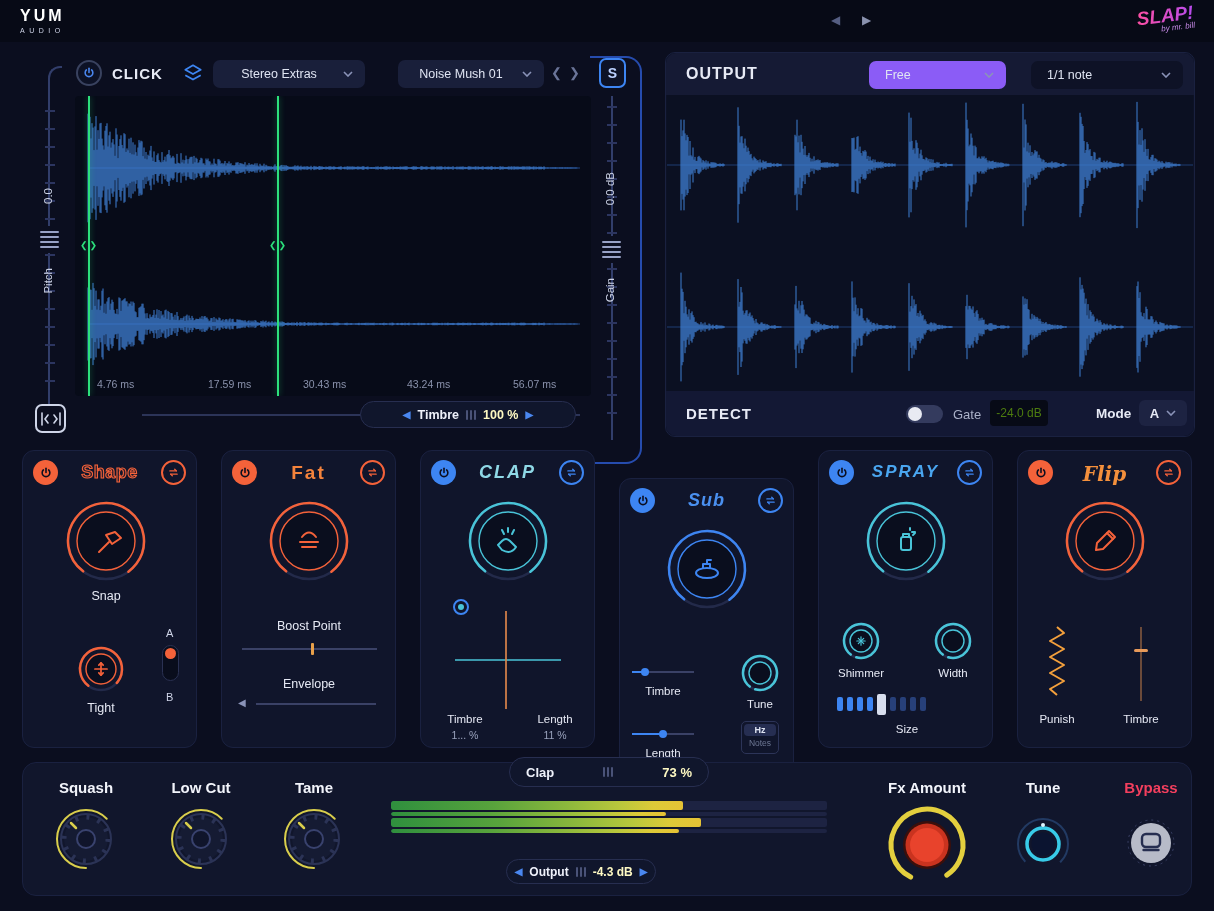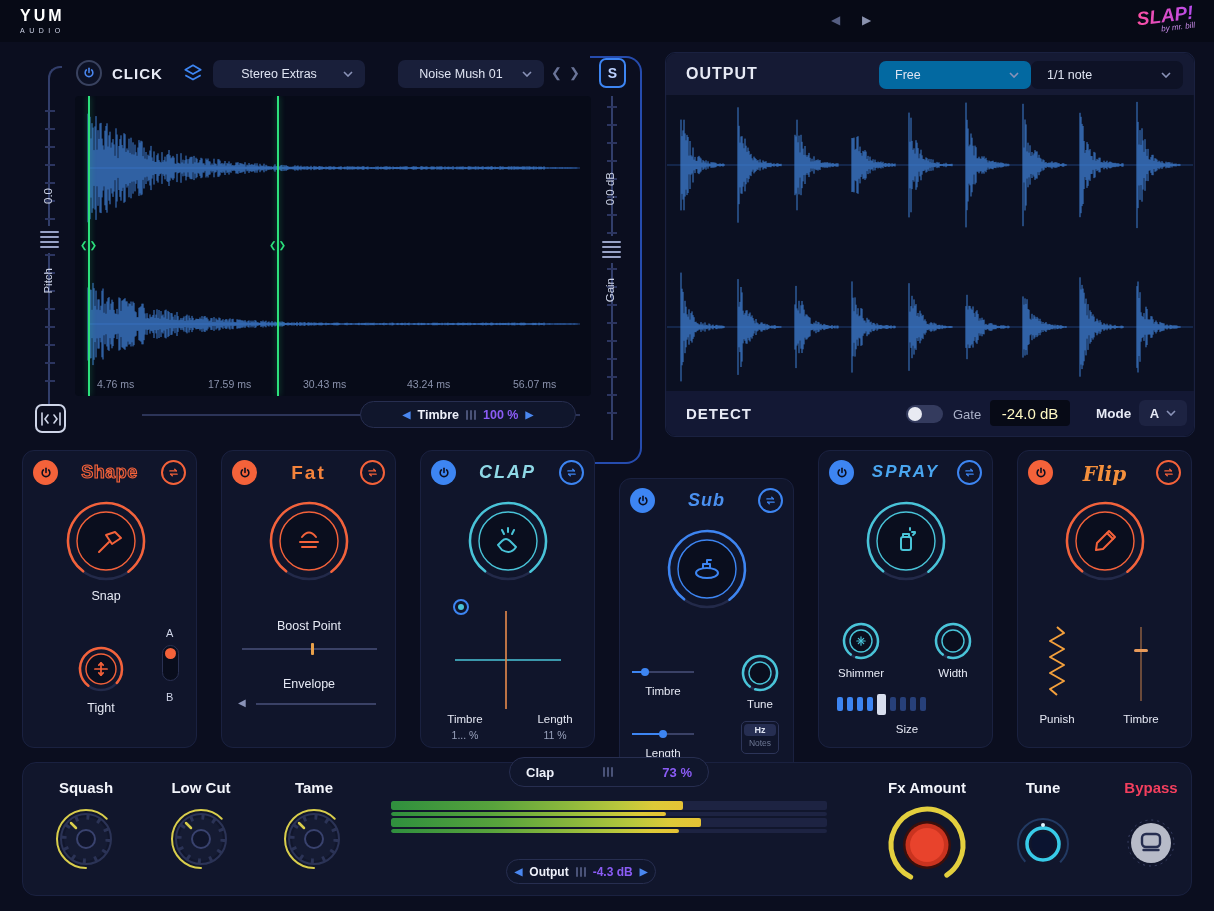--- a/index.html
+++ b/index.html
@@ -34,42 +34,42 @@
   .click-wave{position:absolute;left:45px;top:44px;width:516px;height:300px;background:#070b18;border-radius:4px;overflow:hidden;cursor:crosshair;}
   .tlabel{position:absolute;bottom:6px;font-size:10.5px;color:#8a92ac;}
   .gmark{position:absolute;top:0;bottom:0;width:2px;background:#2ce07c;box-shadow:0 0 6px rgba(44,224,124,.45);cursor:ew-resize;}
   .ghandle{position:absolute;top:144px;left:-8px;color:#2ce07c;font-size:9px;letter-spacing:2px;}
   .timbre-track{position:absolute;left:112px;right:66px;top:362px;height:2px;background:#2c3458;}
   .pill{background:#10162c;border:1px solid #272e50;border-radius:14px;display:flex;align-items:center;justify-content:center;gap:7px;font-size:12.5px;font-weight:bold;color:#eef1fa;cursor:ew-resize;}
   .timbre-pill{position:absolute;left:330px;top:349px;width:216px;height:27px;}
   .arr{color:#4a87f0;font-size:10px;}
   .grips{display:inline-flex;gap:2px;align-items:center;}
   .grips i{display:block;width:2px;height:10px;background:#4a5378;border-radius:1px;}
-  .pill-value{color:#8b5cf6;}
+  .pill-value{color:#fef9c3;}
 
   .v-col{position:absolute;width:28px;}
   .vtrack-curve{position:absolute;left:12px;top:0;bottom:34px;width:14px;border-left:2px solid #323e6b;border-top:2px solid #323e6b;border-top-left-radius:12px;}
   .vtrack-line{position:absolute;left:13px;top:0;bottom:0;width:2px;background:#323e6b;}
   .vticks{position:absolute;left:9px;width:10px;background:repeating-linear-gradient(to bottom,#2c3560 0 2px,transparent 2px 18px);}
   .vtext{position:absolute;left:6px;writing-mode:vertical-rl;transform:rotate(180deg);font-size:11.5px;color:#cdd3e6;white-space:nowrap;}
   .ridges{position:absolute;left:4px;width:19px;cursor:ns-resize;background:#0b0e1f;padding:2px 0;}
   .ridges i{display:block;height:2px;background:#98a2c6;margin:3px 0;border-radius:1px;}
   .zoombox{position:absolute;left:5px;top:352px;width:31px;height:29px;border:2px solid #cfd5e8;border-radius:7px;color:#cfd5e8;display:flex;align-items:center;justify-content:center;cursor:pointer;background:#0b0e1f;}
 
   
   .output-panel{position:absolute;left:665px;top:52px;width:530px;height:385px;background:#0d1226;border-radius:10px;border:1px solid #1a2140;}
   .out-head{position:absolute;top:0;left:0;right:0;height:42px;background:#151a34;border-radius:10px 10px 0 0;}
   .out-title{position:absolute;left:20px;top:12px;font-size:16px;font-weight:bold;letter-spacing:1px;}
   .out-wave{position:absolute;left:1px;top:42px;width:526px;height:297px;background:#0b1022;overflow:hidden;}
   .out-foot{position:absolute;left:0;right:0;bottom:0;height:45px;background:#131834;border-radius:0 0 10px 10px;}
   .detect{position:absolute;left:20px;top:14px;font-weight:bold;font-size:15px;letter-spacing:1px;}
   .toggle{position:absolute;left:240px;top:14px;width:37px;height:18px;border-radius:9px;background:#343b5e;cursor:pointer;}
   .toggle::after{content:"";position:absolute;left:2px;top:2px;width:14px;height:14px;border-radius:50%;background:#e8eaf2;}
   .gate-label{position:absolute;left:287px;top:16px;font-size:13px;color:#aab1c8;}
-  .gate-value{position:absolute;left:324px;top:9px;width:80px;height:26px;background:#070a16;border-radius:4px;color:#fef9c3;font-size:15px;display:flex;align-items:center;justify-content:center;cursor:text;}
+  .gate-value{position:absolute;left:324px;top:9px;width:58px;height:26px;background:#070a16;border-radius:4px;color:#4d7c0f;font-size:12px;display:flex;align-items:center;justify-content:center;cursor:text;}
   .mode-label{position:absolute;left:430px;top:15px;font-size:13.5px;font-weight:bold;}
   .mode-dd{position:absolute;left:473px;top:9px;width:48px;height:26px;background:#1d2342;border-radius:6px;display:flex;align-items:center;justify-content:center;gap:7px;font-size:13px;font-weight:bold;cursor:pointer;}
 
   
   .module{position:absolute;top:450px;width:175px;height:298px;background:#10152b;border-radius:12px;border:1px solid #1a2140;}
   .acc-or{--acc:#f4623a;} .acc-bl{--acc:#3d85f2;} .acc-teal{--acc:#49c4d8;}
   .pwr{position:absolute;left:10px;top:9px;width:25px;height:25px;border-radius:50%;background:var(--acc);color:#0b0e1f;display:flex;align-items:center;justify-content:center;cursor:pointer;}
   .rand{position:absolute;right:10px;top:9px;width:25px;height:25px;border-radius:50%;border:2px solid var(--acc);color:var(--acc);display:flex;align-items:center;justify-content:center;cursor:pointer;}
   .ic14{width:14px;height:14px;stroke:currentColor;fill:none;stroke-width:1.8;stroke-linecap:round;stroke-linejoin:round;}
   .ic12{width:13px;height:13px;stroke:currentColor;fill:none;stroke-width:1.6;stroke-linecap:round;stroke-linejoin:round;}
@@ -249,21 +249,21 @@
           <i></i>
           <i></i>
         </div>
       <div class="vtext" style="top:182px;">Gain</div>
     </div>
   </section>
 
   <section class="output-panel">
     <div class="out-head">
       <div class="out-title">OUTPUT</div>
-      <div class="dd" style="left:203px;top:8px;width:152px;background:#0369a1;margin-left:10px;">
+      <div class="dd" style="left:203px;top:8px;width:137px;background:#8b5cf6;">
         <span class="dd-text" style="text-align:left;padding-left:4px;">Free</span>
         <svg class="chev" viewBox="0 0 10 6">
             <path d="M1 1l4 4 4-4"></path>
           </svg>
       </div>
       <div class="dd" style="left:365px;top:8px;width:152px;background:#0e1226;">
         <span class="dd-text" style="text-align:left;padding-left:4px;">1/1 note</span>
         <svg class="chev" viewBox="0 0 10 6">
             <path d="M1 1l4 4 4-4"></path>
           </svg>

